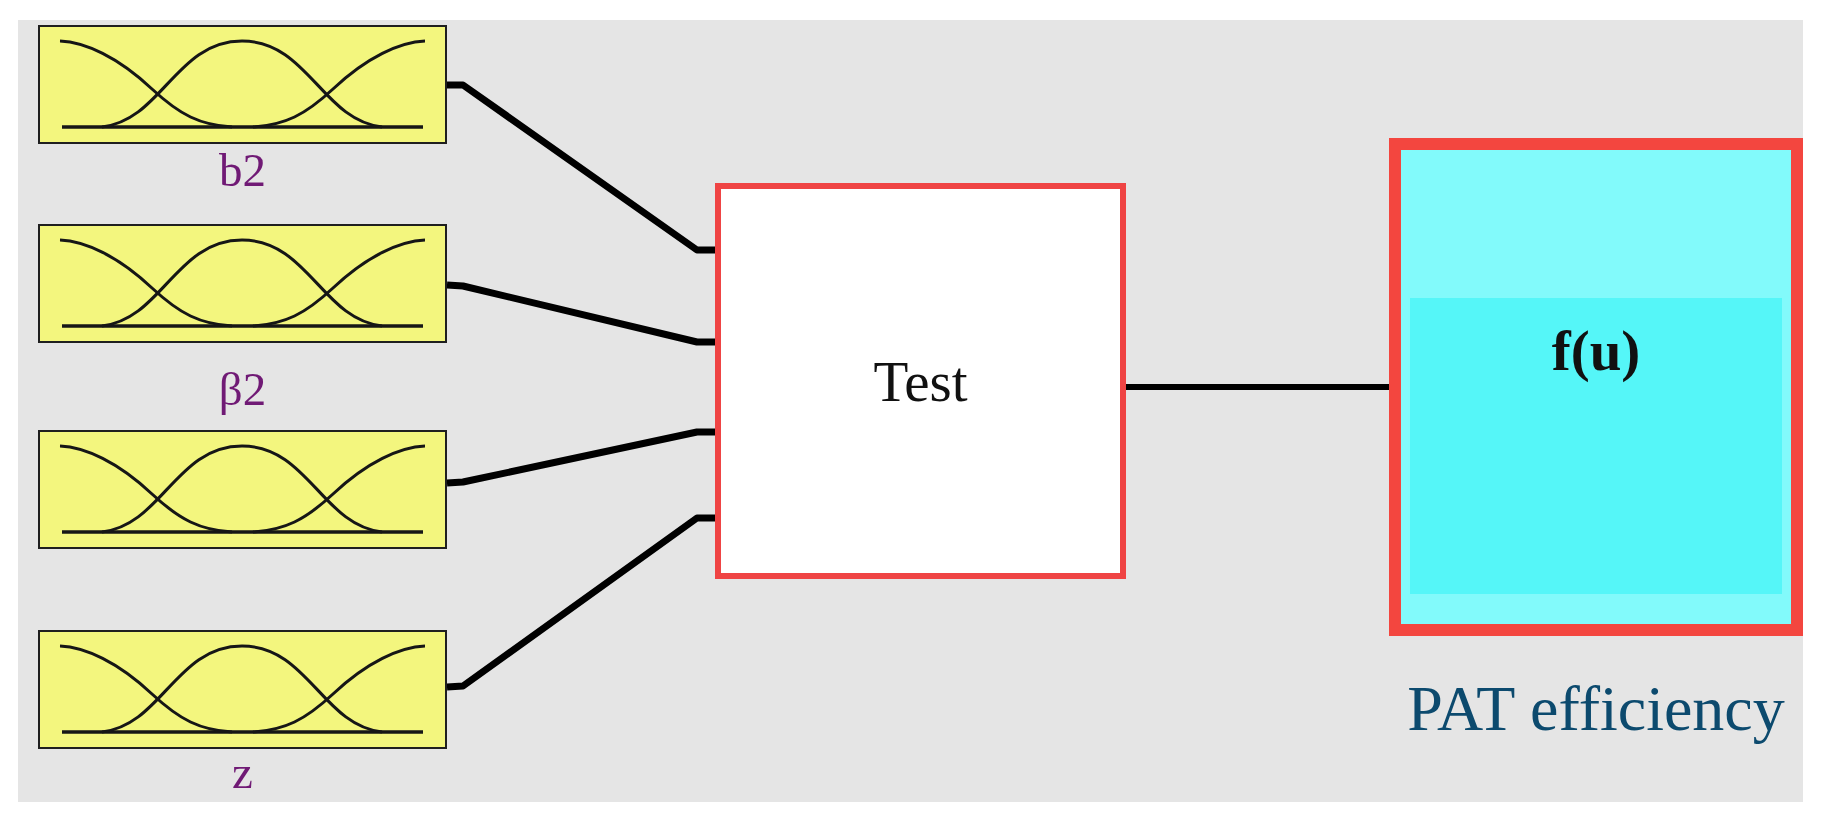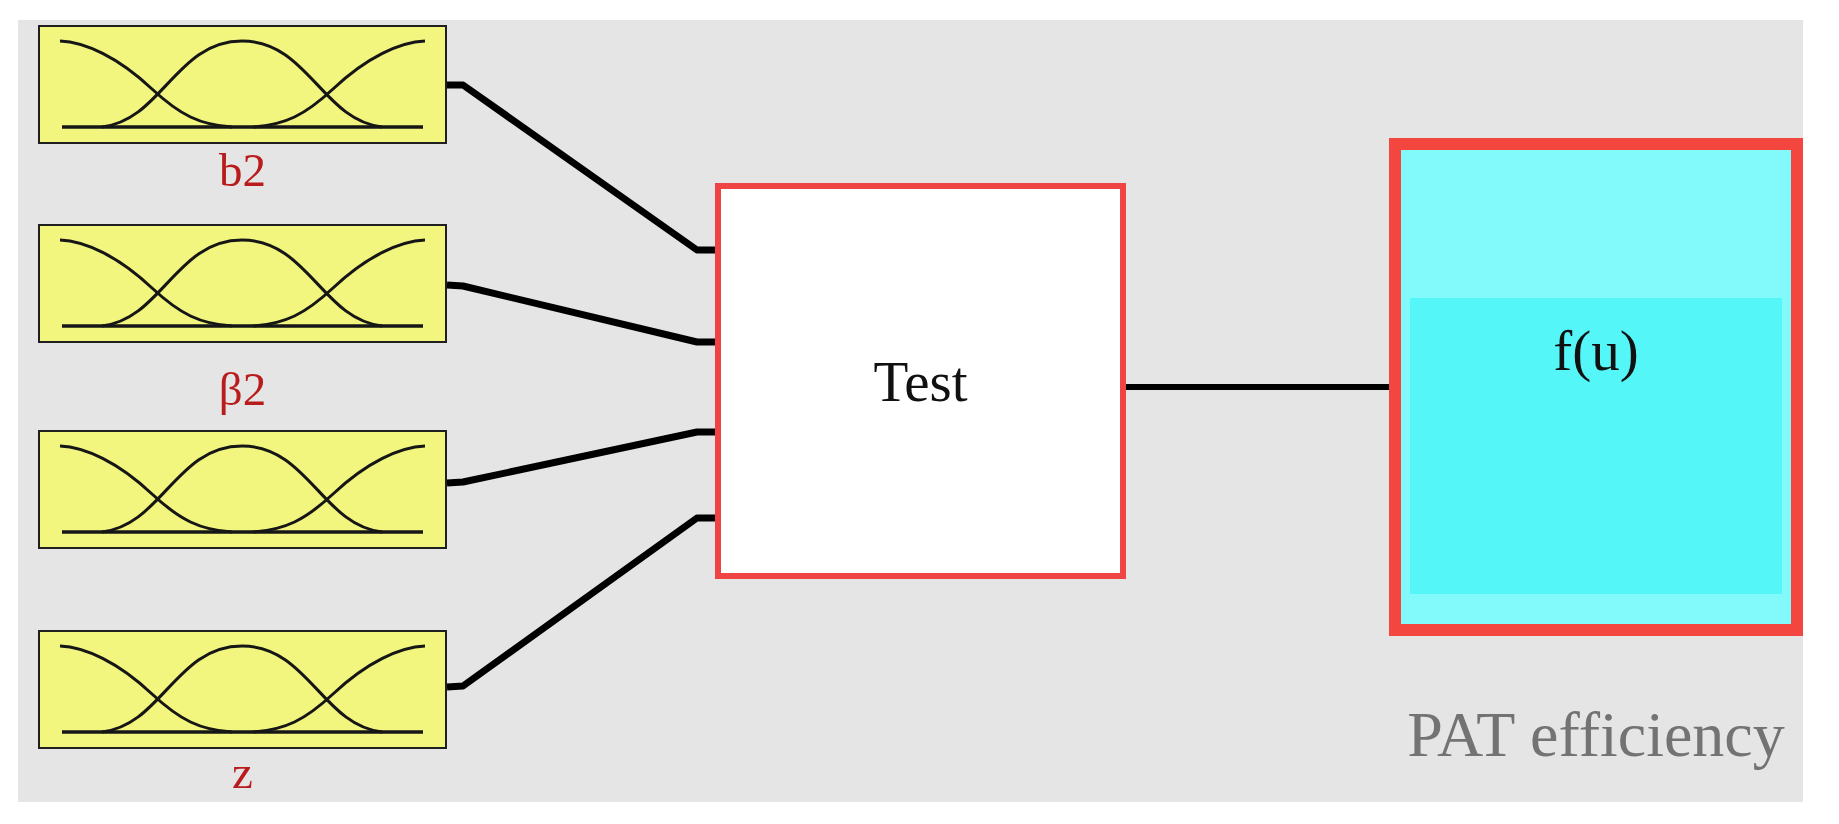--- a/index.html
+++ b/index.html
@@ -11,21 +11,21 @@
   .input-box{
     position:absolute;left:38px;width:405px;height:115px;
     background:#f3f67e;border:2px solid #1f1f1f;box-sizing:content-box;
     cursor:pointer;
   }
   .input-box svg{display:block;width:100%;height:100%;}
   .in1{top:25px;} .in2{top:224px;} .in3{top:430px;} .in4{top:630px;}
 
   .var-label{
     position:absolute;left:38px;width:409px;text-align:center;
-    font-size:47px;color:#b91c1c;line-height:1.05;
+    font-size:47px;color:#701a75;line-height:1.05;
   }
   .lb1{top:146px;} .lb2{top:365px;} .lb3{top:554px;} .lb4{top:748px;}
 
   .system-box{
     position:absolute;left:715px;top:183px;width:411px;height:396px;
     box-sizing:border-box;border:6px solid #ef4444;background:#ffffff;
     display:flex;flex-direction:row;align-items:center;justify-content:center;
     gap:66px;cursor:pointer;
   }
   .system-box .sys-text{font-size:57px;color:#111;line-height:1;}
@@ -33,25 +33,25 @@
   .output-box{
     position:absolute;left:1389px;top:138px;width:414px;height:498px;
     box-sizing:border-box;border:12px solid #f3463f;background:#82fafb;
     cursor:pointer;
   }
   .output-inner{
     position:absolute;left:9px;right:9px;top:148px;bottom:30px;background:#55f6f8;
   }
   .output-formula{
     position:absolute;left:0;top:172px;width:100%;text-align:center;
-    font-size:57px;color:#111;line-height:1;
+    font-size:57px;color:#111;line-height:1;font-weight:bold;
   }
   .output-label{
-    position:absolute;left:1389px;top:701px;width:414px;text-align:center;
-    font-size:64px;color:#737373;line-height:1.05;white-space:nowrap;
+    position:absolute;left:1389px;top:675px;width:414px;text-align:center;
+    font-size:64px;color:#0c4a6e;line-height:1.05;white-space:nowrap;
   }
 </style>
 </head>
 <body>
 
 <div class="stage">
   <div class="canvas"></div>
 
   <svg class="wires" viewBox="0 0 1839 824">
     <g stroke="#000000" fill="none" stroke-linejoin="round" stroke-linecap="butt">

